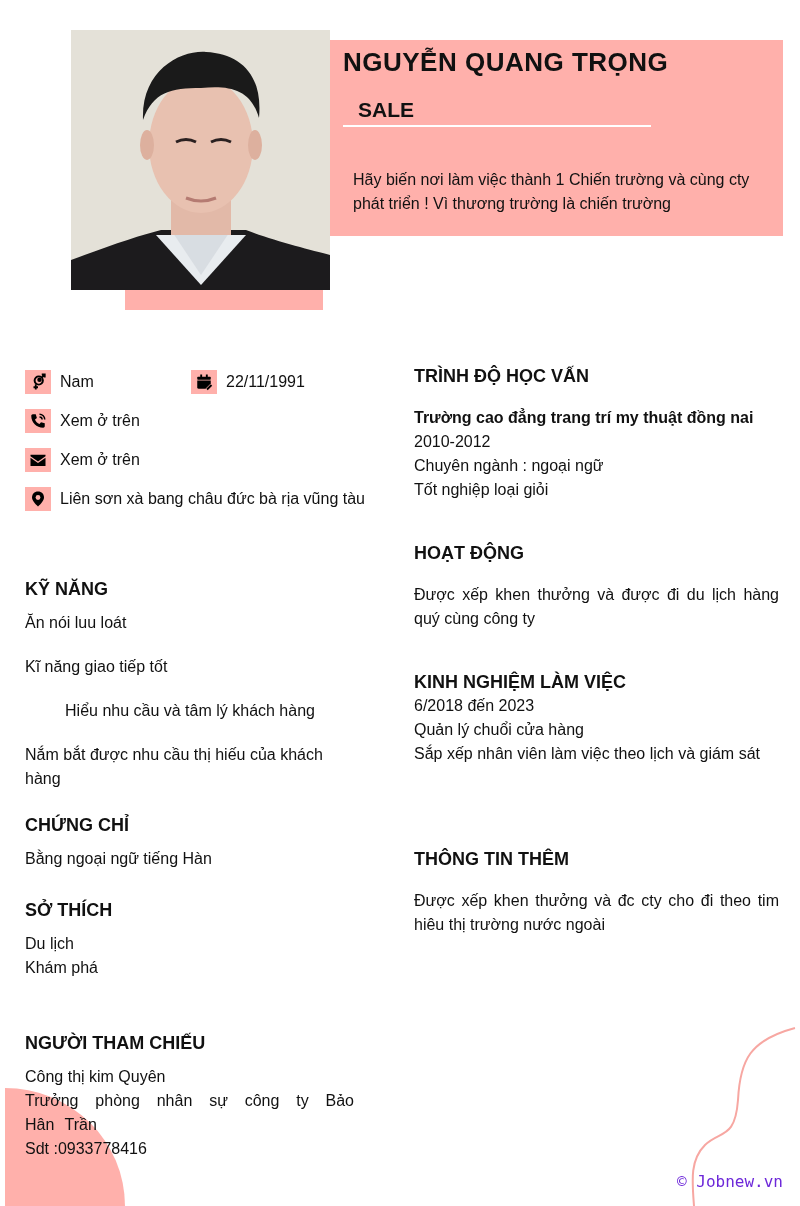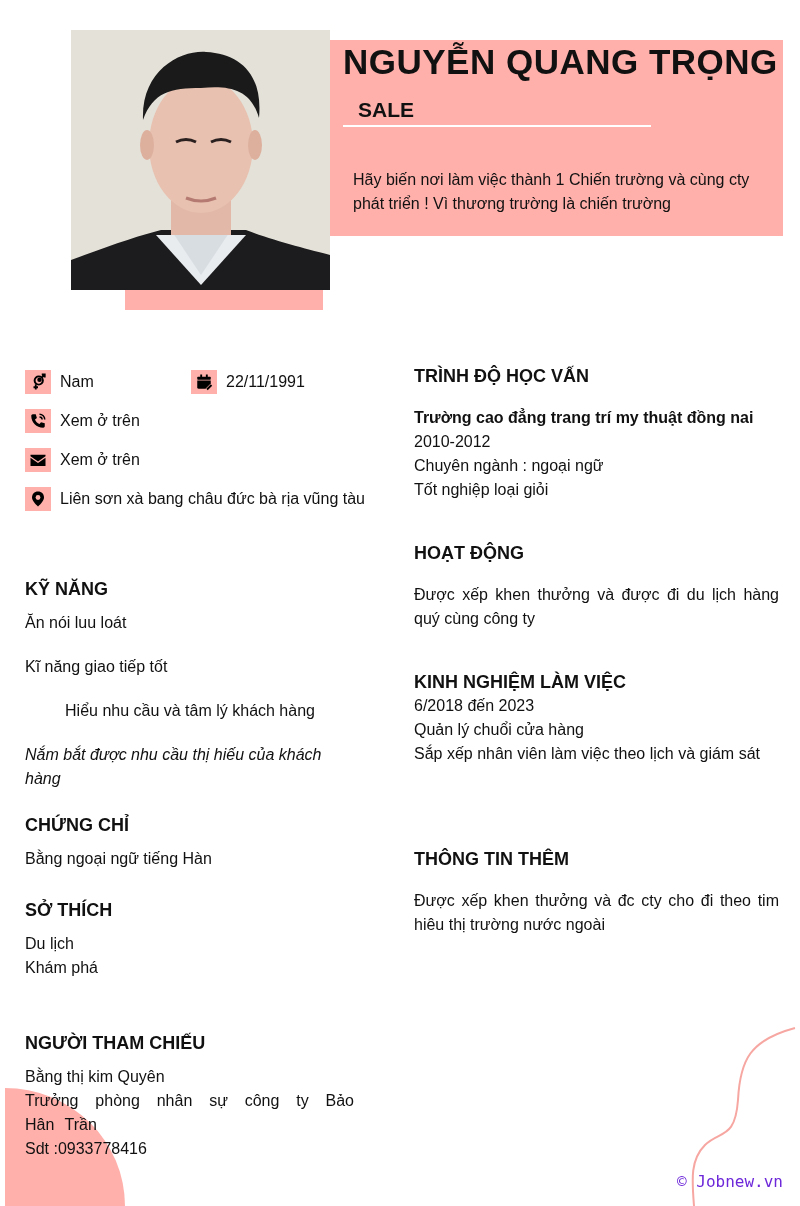--- a/index.html
+++ b/index.html
@@ -20,21 +20,21 @@
       background: linear-gradient(180deg, #e6e3da 0%, #dedbd1 60%, #cfcbc0 100%);
       overflow: hidden; z-index: 2;
     }
     .photo svg { width: 100%; height: 100%; display: block; }
     .under-bar { left: 125px; top: 290px; width: 198px; height: 20px; background: #ffb0ab; }
     .header-box {
       left: 323px; top: 40px; width: 460px; height: 196px;
       background: #ffb0ab; z-index: 1;
     }
     .name {
-      left: 343px; top: 40px; font-size: 35px; line-height: 44px;
+      left: 343px; top: 40px; font-size: 26px; line-height: 44px;
       font-weight: bold; letter-spacing: 0.5px; z-index: 3; white-space: nowrap;
     }
     .position {
       left: 358px; top: 96px; font-size: 21px; line-height: 28px;
       font-weight: bold; z-index: 3;
     }
     .position-line { left: 343px; top: 125px; width: 308px; height: 2px; background: #ffffff; z-index: 3; }
     .objective {
       left: 353px; top: 168px; width: 418px; font-size: 16px; line-height: 24px; z-index: 3;
     }
@@ -147,37 +147,37 @@
       </svg>
   </span>
   <span class="contact-text">Liên sơn xà bang châu đức bà rịa vũng tàu</span>
 </div>
 
 <div class="abs" style="left:25px; top:577px; width:330px;">
   <div class="section-title">KỸ NĂNG</div>
   <div style="margin-top:10px;">Ăn nói luu loát</div>
   <div style="margin-top:20px;">Kĩ năng giao tiếp tốt</div>
   <div style="margin-top:20px;text-align:center;">Hiểu nhu cầu và tâm lý khách hàng</div>
-  <div style="margin-top:20px;font-style:italic;">Nắm bắt được nhu cầu thị hiếu của khách hàng</div>
+  <div style="margin-top:20px;">Nắm bắt được nhu cầu thị hiếu của khách hàng</div>
 </div>
 
 <div class="abs" style="left:25px; top:813px; width:330px;">
   <div class="section-title">CHỨNG CHỈ</div>
   <div style="margin-top:10px;">Bằng ngoại ngữ tiếng Hàn</div>
 </div>
 
 <div class="abs" style="left:25px; top:898px; width:330px;">
   <div class="section-title">SỞ THÍCH</div>
   <div style="margin-top:10px;">Du lịch</div>
   <div>Khám phá</div>
 </div>
 
 <div class="abs ref-text" style="left:25px; top:1031px; width:329px;">
   <div class="section-title">NGƯỜI THAM CHIẾU</div>
-  <div style="margin-top:10px;">Bằng thị kim Quyên</div>
+  <div style="margin-top:10px;">Công thị kim Quyên</div>
   <div class="justify" style="word-spacing:6px;">Trưởng phòng nhân sự công ty Bảo Hân Trần</div>
   <div>Sdt :0933778416</div>
 </div>
 
 <div class="abs" style="left:414px; top:364px; width:370px;">
   <div class="section-title">TRÌNH ĐỘ HỌC VẤN</div>
   <div class="bold" style="margin-top:18px;">Trường cao đẳng trang trí my thuật đồng nai</div>
   <div>2010-2012</div>
   <div>Chuyên ngành : ngoại ngữ</div>
   <div>Tốt nghiệp loại giỏi</div>

